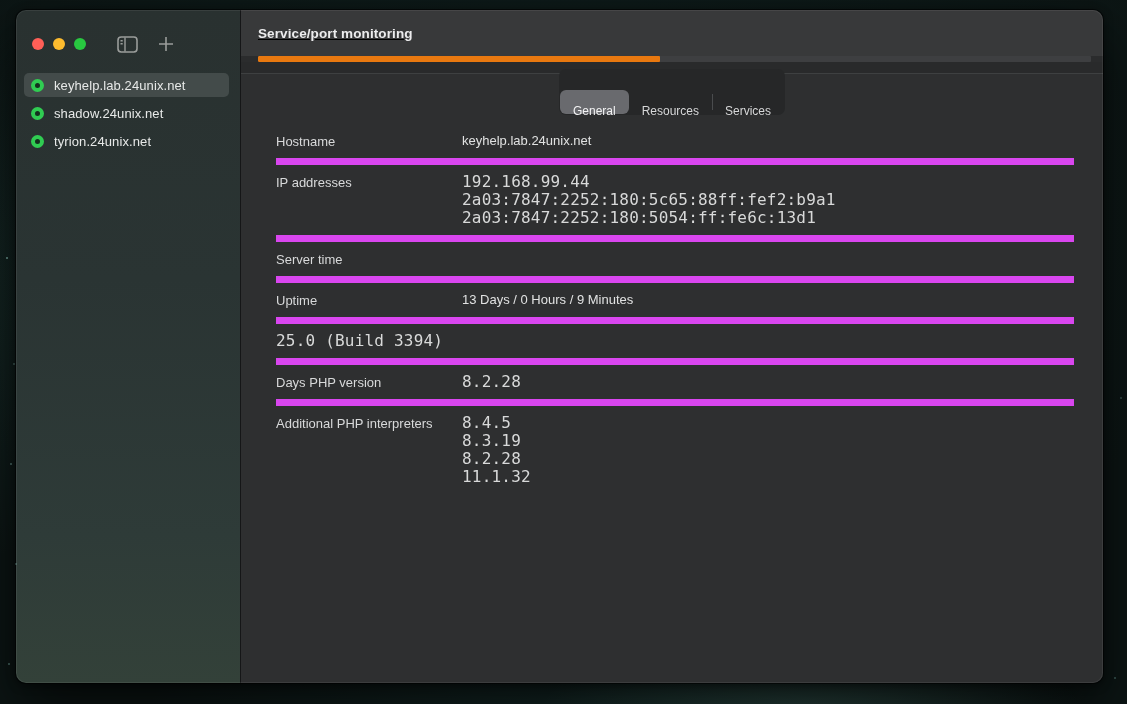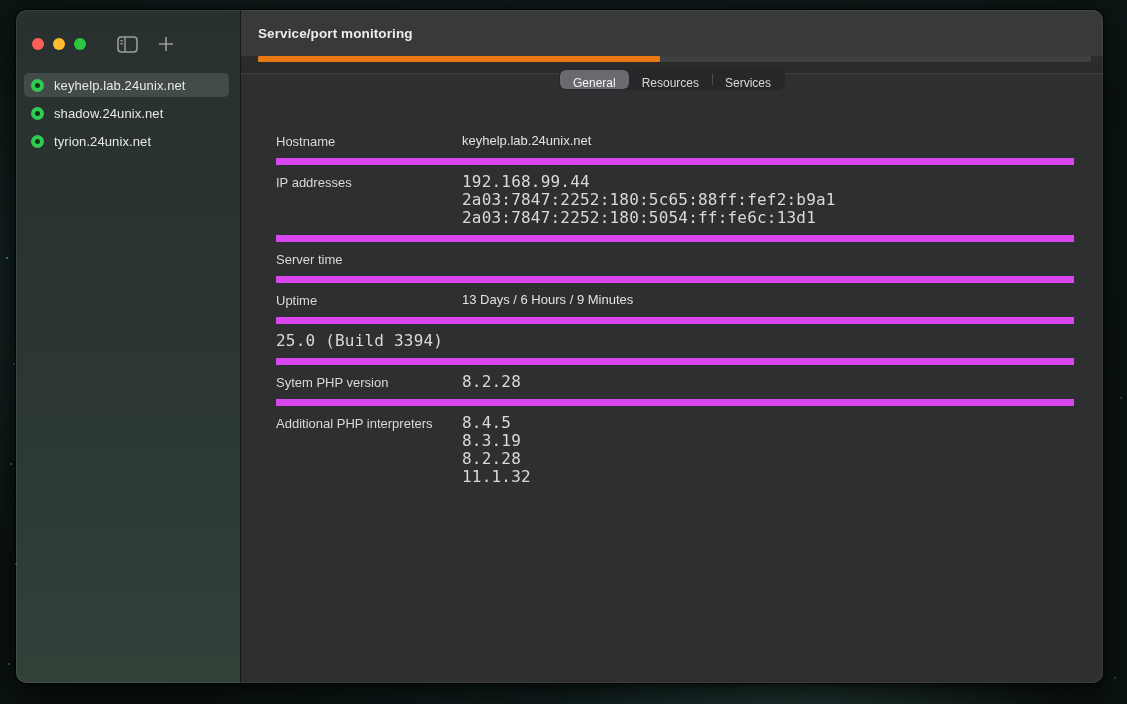--- a/index.html
+++ b/index.html
@@ -54,37 +54,37 @@
   .side-item.selected{background:#434b4a;}
   .status-dot{
     width:5px;height:5px;border-radius:50%;
     border:4px solid #30cc52;background:#14301f;
     margin:0 10px 0 1px;flex:0 0 auto;
   }
   .side-item .srv-label{font-size:13px;color:#e7e9e8;letter-spacing:.1px;white-space:nowrap;}
 
   
   .main{flex:1;display:flex;flex-direction:column;min-width:0;background:#2e2f30;}
-  .titlebar{height:46px;background:#38393a;display:flex;align-items:center;padding-left:17px;}
+  .titlebar{height:46px;background:#38393a;display:flex;align-items:center;padding-left:17px;text-decoration:underline;}
   .titlebar .title{font-size:13.5px;font-weight:700;color:#ececed;letter-spacing:.1px;}
   .pbar-row{height:6px;background:#2b2c2d;padding:0 12px 0 17px;display:flex;align-items:stretch;}
   .pbar-track{flex:1;background:#3e3f41;border-radius:1px;position:relative;overflow:hidden;}
   .pbar-fill{position:absolute;left:0;top:0;bottom:0;background:#e8780f;border-radius:1px;}
 
   .body{flex:1;position:relative;background:#2e2f30;}
   .subheader{height:11px;background:#292a2b;border-bottom:1px solid #3e4041;}
 
   .tabs{
     position:absolute;top:7px;left:0;right:0;display:flex;justify-content:center;
   }
   .seg-box{display:flex;background:#262728;border-radius:7px;padding:1px;}
   .seg{
     position:relative;border:none;background:transparent;color:#d7d8d9;
     font-family:"Liberation Sans",sans-serif;font-size:12px;
-    height:19px;line-height:19px;padding:4px 13px;border-radius:6px;cursor:default;
+    height:19px;line-height:19px;padding:12px 13px;border-radius:6px;cursor:default;margin-top:20px;
   }
   .seg.sel{background:#696a6e;color:#f3f3f4;}
   .seg.div-left::before{
     content:"";position:absolute;left:0;top:4px;bottom:4px;width:1px;background:#4a4c4e;
   }
 
   
   .rows{margin:50px 29px 0 35px;}
   .drow{
     display:grid;grid-template-columns:186px 1fr;
@@ -179,30 +179,30 @@
               <div class="vline">2a03:7847:2252:180:5c65:88ff:fef2:b9a1</div>
               <div class="vline">2a03:7847:2252:180:5054:ff:fe6c:13d1</div>
             </div>
           </div>
           <div class="drow mono">
             <div class="dlabel">Server time</div>
           </div>
           <div class="drow">
             <div class="dlabel">Uptime</div>
             <div class="dvals">
-              <div class="vline">13 Days / 6 Hours / 9 Minutes</div>
+              <div class="vline">13 Days / 0 Hours / 9 Minutes</div>
             </div>
           </div>
           <div class="drow mono">
             <div class="dvals">
               <div class="vline">25.0 (Build 3394)</div>
             </div>
           </div>
           <div class="drow mono">
-            <div class="dlabel">Sytem PHP version</div>
+            <div class="dlabel">Days PHP version</div>
             <div class="dvals">
               <div class="vline">8.2.28</div>
             </div>
           </div>
           <div class="drow mono">
             <div class="dlabel">Additional PHP interpreters</div>
             <div class="dvals">
               <div class="vline">8.4.5</div>
               <div class="vline">8.3.19</div>
               <div class="vline">8.2.28</div>

